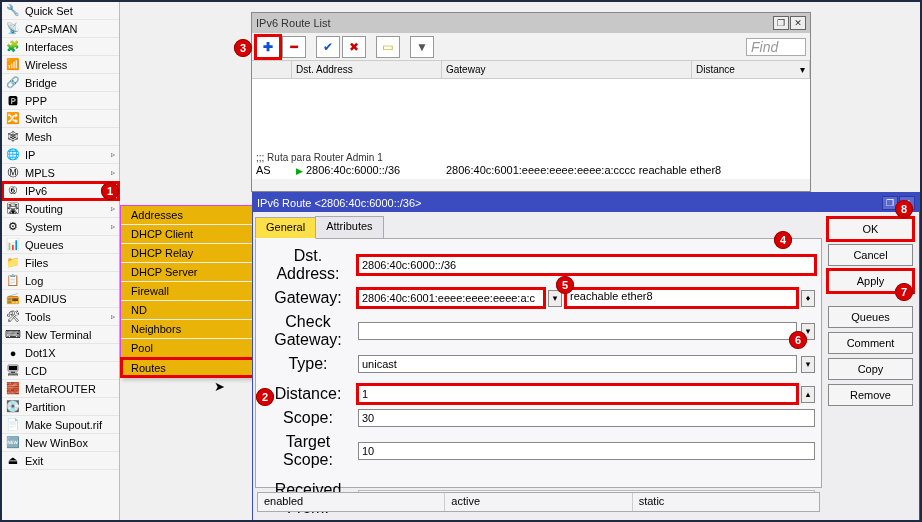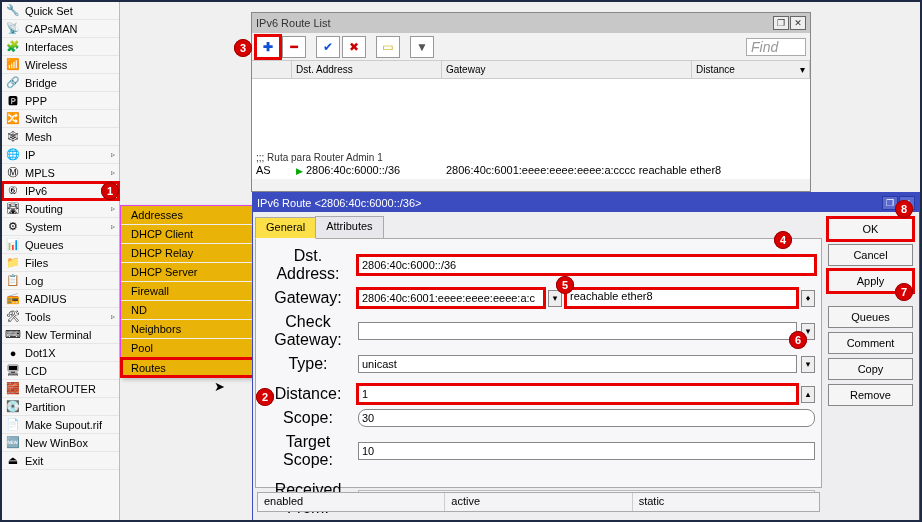--- a/index.html
+++ b/index.html
@@ -391,21 +391,21 @@
           <div class="ctrl-btn">▾</div>
         </div>
         <div style="height:4px"></div>
         <div class="row hl">
           <label>Distance:</label>
           <input style="flex: 1 1 0%;" value="1">
           <div class="ctrl-btn">▴</div>
         </div>
         <div class="row">
           <label>Scope:</label>
-          <input style="flex: 1 1 0%; border-radius: 8px;" value="30">
+          <input style="flex: 1 1 0%;" value="30">
         </div>
         <div class="row">
           <label>Target Scope:</label>
           <input style="flex: 1 1 0%;" value="10">
         </div>
         <div style="height:4px"></div>
         <div class="row">
           <label>Received From:</label>
           <div class="fake-input" style="flex:1;background:#f4f4f6;border-color:#bbb;"><span>PEER-to-MB</span></div>
         </div>

